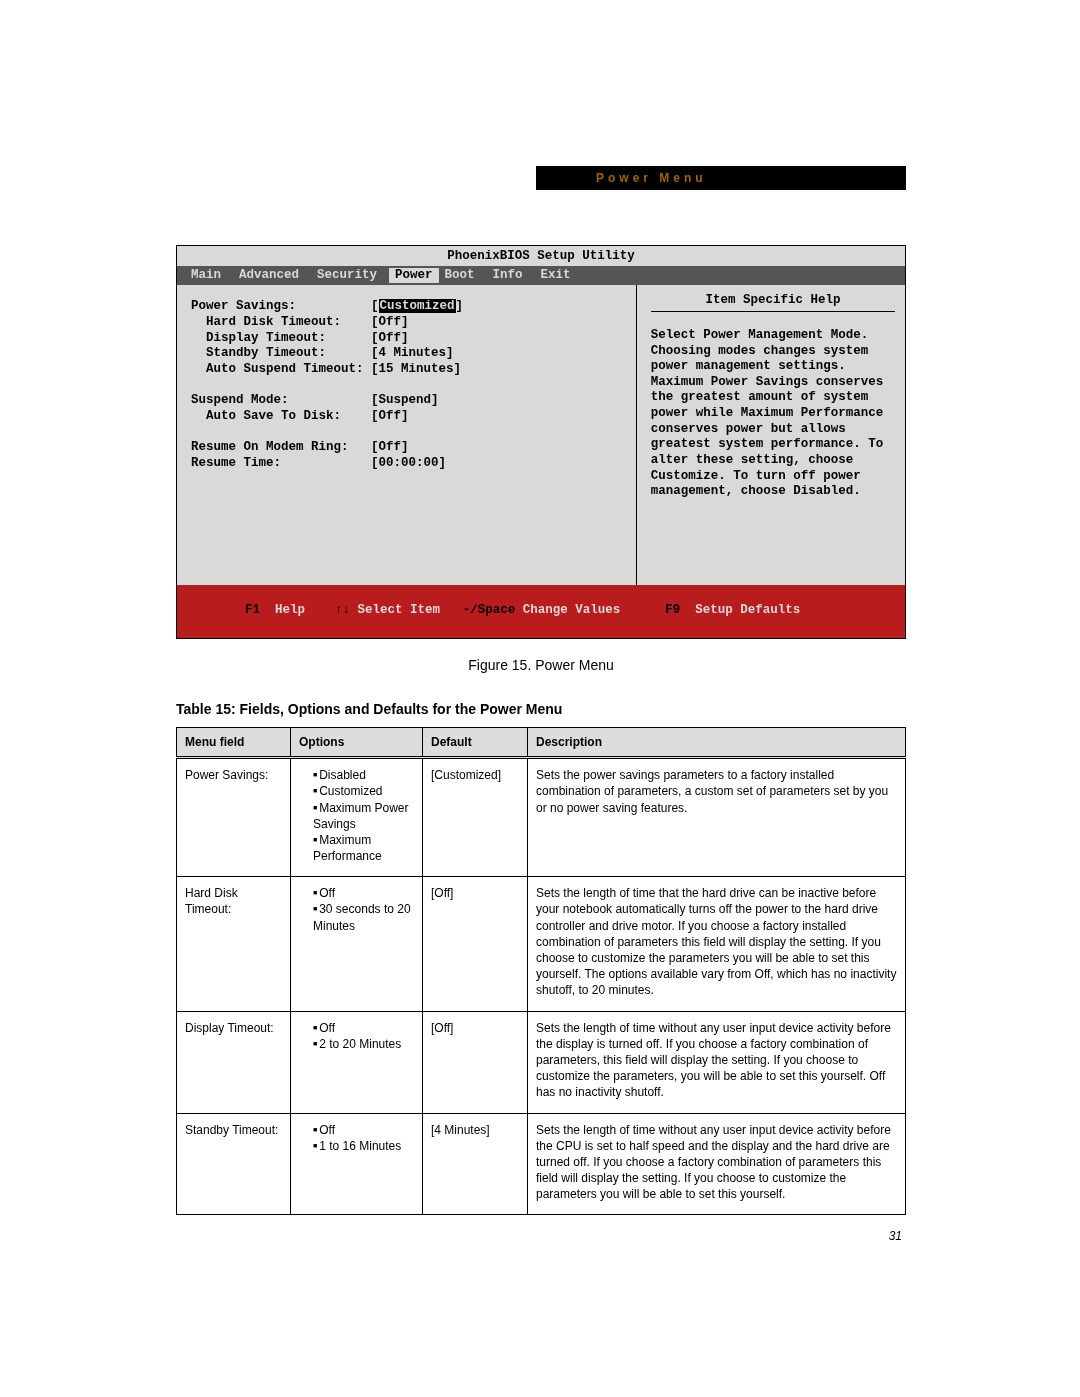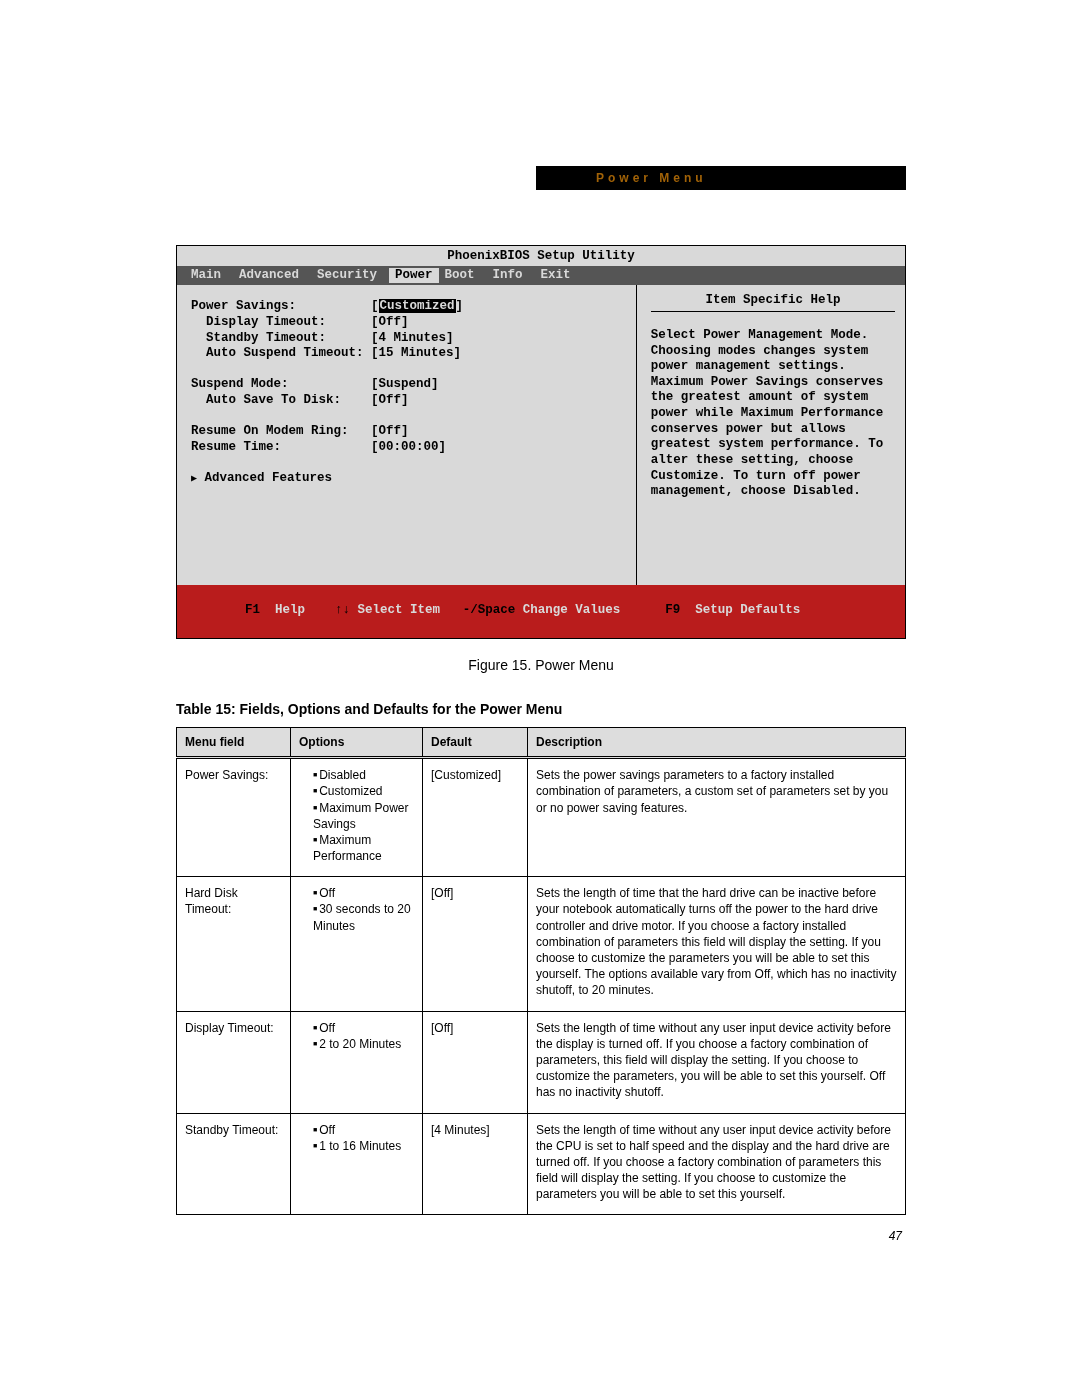--- a/index.html
+++ b/index.html
@@ -165,31 +165,31 @@
       <span>Security</span>
       <span class="active">Power</span>
       <span>Boot</span>
       <span>Info</span>
       <span>Exit</span>
     </div>
 
     <div class="bios-body">
       <div class="bios-left" id="bios-left">
           <div class="bl-row">Power&nbsp;Savings:&nbsp;&nbsp;&nbsp;&nbsp;&nbsp;&nbsp;&nbsp;&nbsp;&nbsp;&nbsp;[<span class="sel">Customized</span>]</div>
+          <div class="bl-row">&nbsp;&nbsp;Hard&nbsp;Disk&nbsp;Timeout:&nbsp;&nbsp;&nbsp;&nbsp;[Off]</div>
           <div class="bl-row">&nbsp;&nbsp;Display&nbsp;Timeout:&nbsp;&nbsp;&nbsp;&nbsp;&nbsp;&nbsp;[Off]</div>
           <div class="bl-row">&nbsp;&nbsp;Standby&nbsp;Timeout:&nbsp;&nbsp;&nbsp;&nbsp;&nbsp;&nbsp;[4 Minutes]</div>
           <div class="bl-row">&nbsp;&nbsp;Auto&nbsp;Suspend&nbsp;Timeout:&nbsp;[15 Minutes]</div>
           <div class="bl-row">&nbsp;</div>
           <div class="bl-row">Suspend&nbsp;Mode:&nbsp;&nbsp;&nbsp;&nbsp;&nbsp;&nbsp;&nbsp;&nbsp;&nbsp;&nbsp;&nbsp;[Suspend]</div>
           <div class="bl-row">&nbsp;&nbsp;Auto&nbsp;Save&nbsp;To&nbsp;Disk:&nbsp;&nbsp;&nbsp;&nbsp;[Off]</div>
           <div class="bl-row">&nbsp;</div>
           <div class="bl-row">Resume&nbsp;On&nbsp;Modem&nbsp;Ring:&nbsp;&nbsp;&nbsp;[Off]</div>
           <div class="bl-row">Resume&nbsp;Time:&nbsp;&nbsp;&nbsp;&nbsp;&nbsp;&nbsp;&nbsp;&nbsp;&nbsp;&nbsp;&nbsp;&nbsp;[00:00:00]</div>
           <div class="bl-row">&nbsp;</div>
-          <div class="bl-row"><span class="tri">▶</span> Advanced Features</div>
         </div>
       <div class="bios-right">
         <div class="bios-right-title">Item Specific Help</div>
         <div style="white-space:normal;">Select Power Management Mode. Choosing modes changes system power management settings. Maximum Power Savings conserves the greatest amount of system power while Maximum Performance conserves power but allows greatest system performance. To alter these setting, choose Customize. To turn off power management, choose Disabled.</div>
       </div>
     </div>
 
     <div class="bios-footer">
       <div class="bf-row">
         <span class="lbl">F1</span>  <span>Help</span>    <span class="lbl">↑↓</span> <span>Select Item</span>   <span class="lbl">-/Space</span> <span>Change Values</span>      <span class="lbl">F9</span>  <span>Setup Defaults</span>
@@ -253,14 +253,14 @@
               <li>Off</li>
               <li>1 to 16 Minutes</li>
             </ul>
           </td>
           <td>[4 Minutes]</td>
           <td>Sets the length of time without any user input device activity before the CPU is set to half speed and the display and the hard drive are turned off. If you choose a factory combination of parameters this field will display the setting. If you choose to customize the parameters you will be able to set this yourself.</td>
         </tr>
       </tbody>
   </table>
 
-  <div class="pnum">47</div>
+  <div class="pnum">31</div>
 </div>
 
 </body></html>

